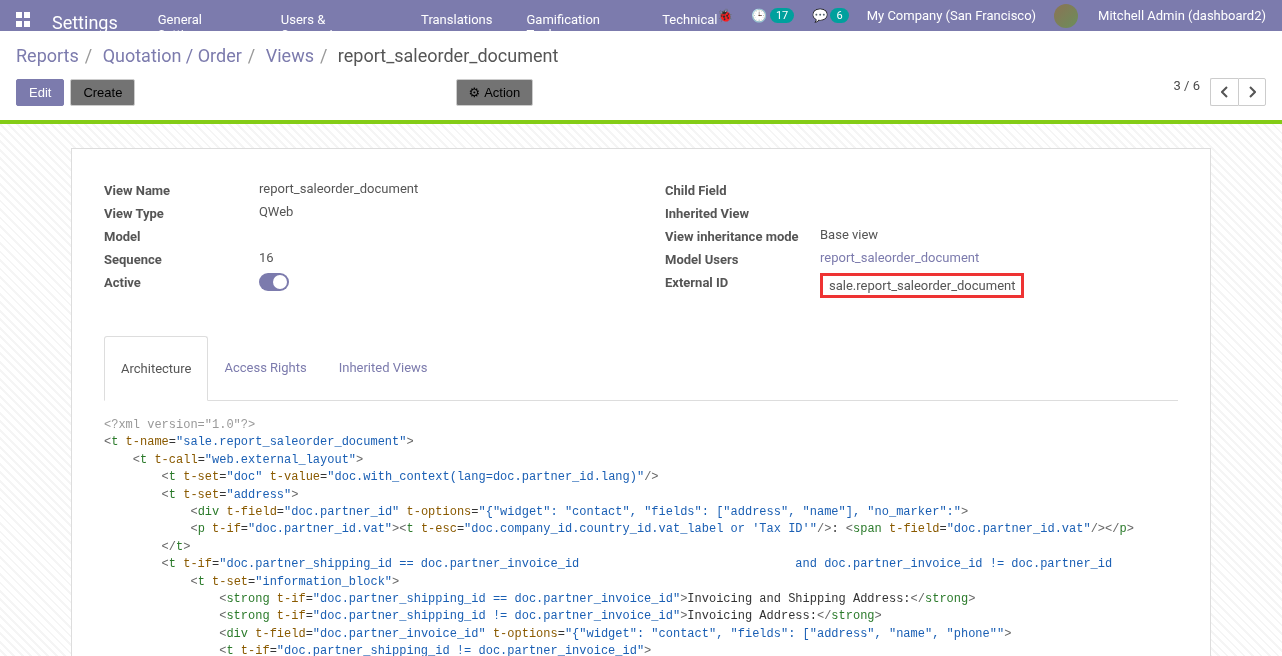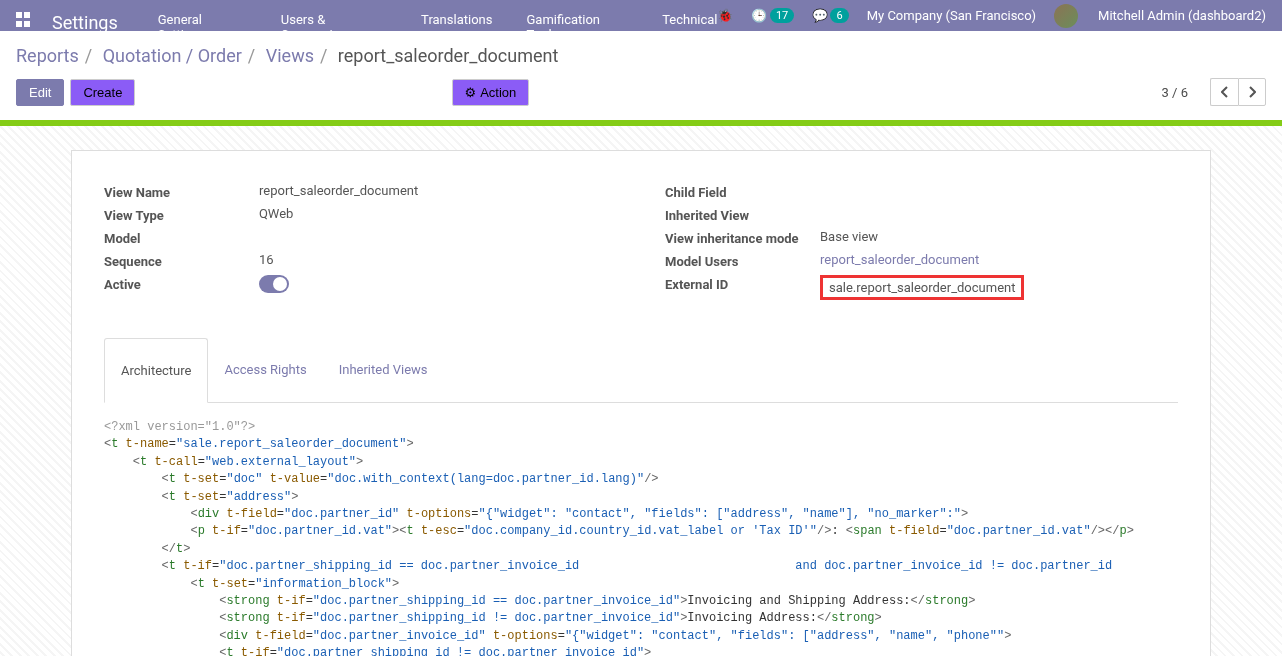--- a/index.html
+++ b/index.html
@@ -13,25 +13,25 @@
 .topbar-right{display:flex;align-items:center;gap:18px}
 .bug-icon,.clock-badge,.chat-badge{cursor:pointer;display:flex;align-items:center}
 .badge-pill{background:#00a09d;color:#fff;border-radius:10px;padding:1px 6px;font-size:11px;margin-left:2px}
 .company{cursor:pointer}
 .user{display:flex;align-items:center;gap:20px;cursor:pointer}
 .avatar{width:24px;height:24px;border-radius:50%;background:linear-gradient(135deg,#8b7355,#6b8e5a)}
 .crumb-row{padding:14px 16px 6px}
 .crumb{color:#7c7bad;cursor:pointer}
 .crumb-sep{color:#999;padding:0 6px}
 .crumb-current{color:#555}
-.control-row{display:flex;align-items:center;padding:6px 16px 14px;border-bottom:6px solid #84cc16}
-.btn{border:1px solid #ccc;background:#8b5cf6;padding:5px 12px;font-size:13px;cursor:pointer;border-radius:2px}
+.control-row{display:flex;align-items:center;padding:6px 16px 14px;border-bottom:4px solid #84cc16}
+.btn{border:1px solid #ccc;background:#737373;padding:5px 12px;font-size:13px;cursor:pointer;border-radius:2px}
 .btn-primary{background:#7c7bad;color:#fff;border-color:#7c7bad;margin-right:6px}
 .action-btn{margin-left:auto;margin-right:auto}
-.pager-wrap{display:flex;align-items:center;gap:22px;margin-left:auto}
+.pager-wrap{display:flex;align-items:flex-start;gap:10px;margin-left:auto}
 .pager-btns{display:flex}
 .pager-btn{border:1px solid #ccc;background:#fff;width:28px;height:28px;display:flex;align-items:center;justify-content:center;cursor:pointer}
 .pager-btn:first-child{border-radius:2px 0 0 2px;border-right:none}
 .pager-btn:last-child{border-radius:0 2px 2px 0}
 .hatched{background-image:repeating-linear-gradient(45deg,#f5f5f5 0,#f5f5f5 2px,#fff 2px,#fff 6px);padding:24px 0;min-height:calc(100% - 132px)}
 .sheet{background:#fff;border:1px solid #ddd;max-width:1140px;margin:0 auto;padding:32px 32px 24px}
 .form-grid{display:flex;gap:48px;margin-bottom:32px}
 .form-col{flex:1}
 .field-row{display:flex;margin-bottom:6px;align-items:flex-start}
 .field-label{width:155px;font-weight:700;color:#555;font-size:13px;padding-top:2px}

